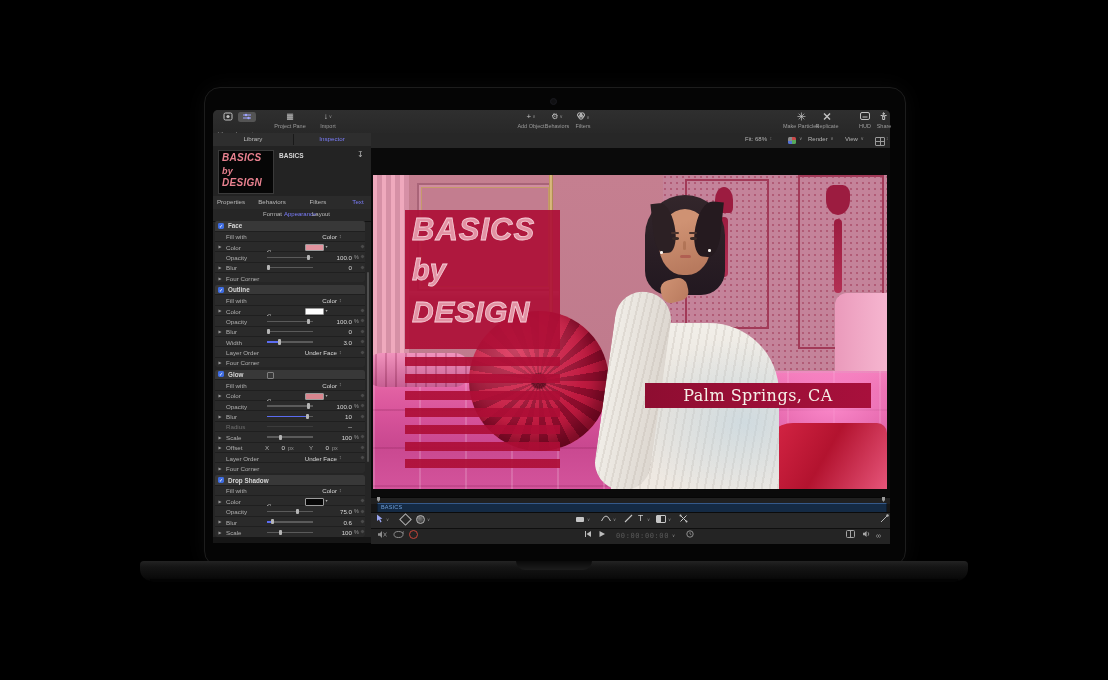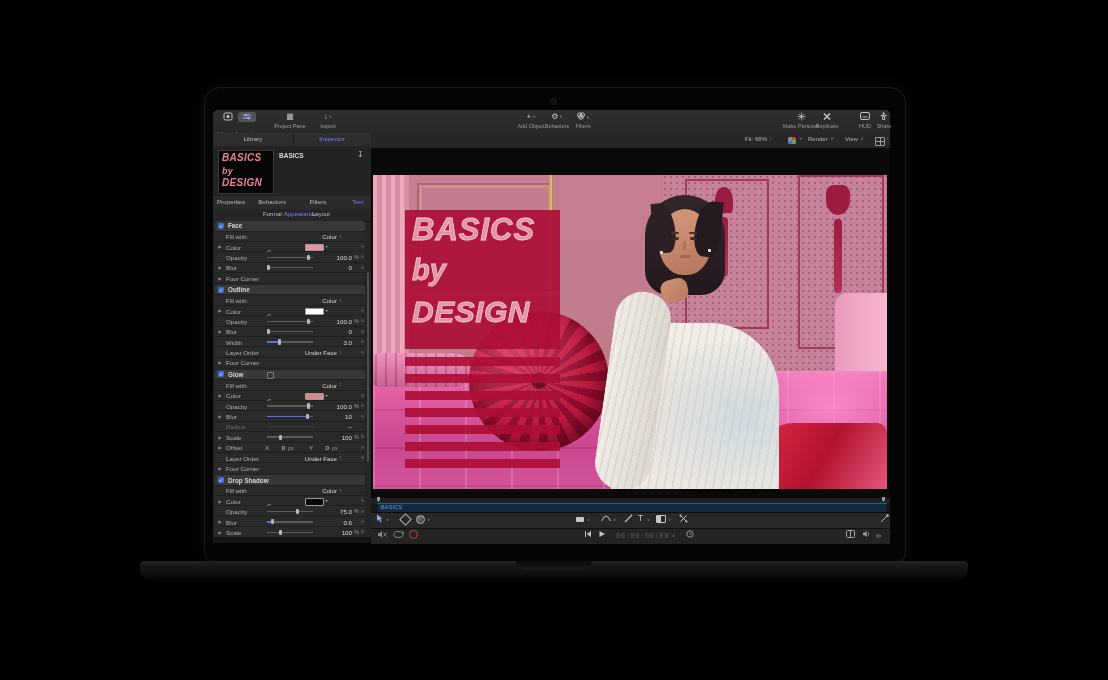--- a/index.html
+++ b/index.html
@@ -489,20 +489,23 @@
     <div class="ph" style="left:287px;top:76px;width:2.5px;height:2.5px;background:#f5f0ea;border-radius:50%;"></div>
     <div class="ph" style="left:335px;top:74px;width:2.5px;height:2.5px;background:#f5f0ea;border-radius:50%;"></div>
     <div class="ph" style="left:288px;top:104px;width:27px;height:23px;background:linear-gradient(140deg,#cf9273,#b87a5e);border-radius:9px;transform:rotate(-14deg);"></div>
 
     <div class="ph" style="left:32px;top:35px;width:155px;height:130px;background:rgba(173,13,53,.9);">
       <div class="ph" style="left:7px;top:2px;font-style:italic;font-weight:700;font-size:31px;letter-spacing:1px;color:#e293a4;-webkit-text-stroke:.8px #f6cdd6;">BASICS</div>
       <div class="ph" style="left:7px;top:44px;font-style:italic;font-weight:700;font-size:29px;color:#e293a4;-webkit-text-stroke:.8px #f6cdd6;">by</div>
       <div class="ph" style="left:7px;top:85px;font-style:italic;font-weight:700;font-size:30px;letter-spacing:.5px;color:#e293a4;-webkit-text-stroke:.8px #f6cdd6;">DESIGN</div>
     </div>
     <div class="ph" style="left:32px;top:165px;width:155px;height:131px;background:repeating-linear-gradient(180deg, rgba(173,13,53,.9) 0 9px, rgba(173,13,53,0) 9px 17px);"></div>
+    <div class="ph" style="left:272px;top:208px;width:226px;height:25px;background:linear-gradient(90deg,#8e0d31,#a8103c);">
+      <div class="ph" style="left:0;top:3px;width:226px;text-align:center;font-family:'DejaVu Serif',serif;font-size:16px;color:#f6f0e8;letter-spacing:.5px;">Palm Springs, CA</div>
+    </div>
   </div>
 
   <div class="abs" id="miniruler"></div>
   <div class="abs phead" style="left:377px;top:497px;"></div>
   <div class="abs phead" style="left:882px;top:497px;"></div>
   <div class="abs" id="cliprect"></div>
   <div class="abs" id="cliplabel">BASICS</div>
 
   <div class="abs" id="toolrow"></div>
   <div class="mic" style="left:376px;top:514px;"><svg width="7" height="9" viewBox="0 0 7 9">

